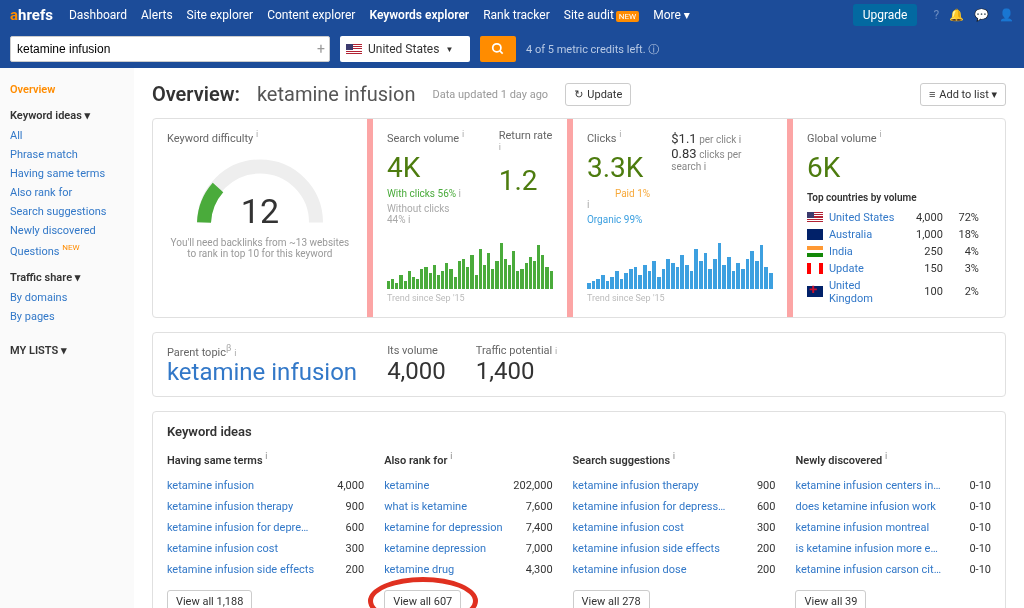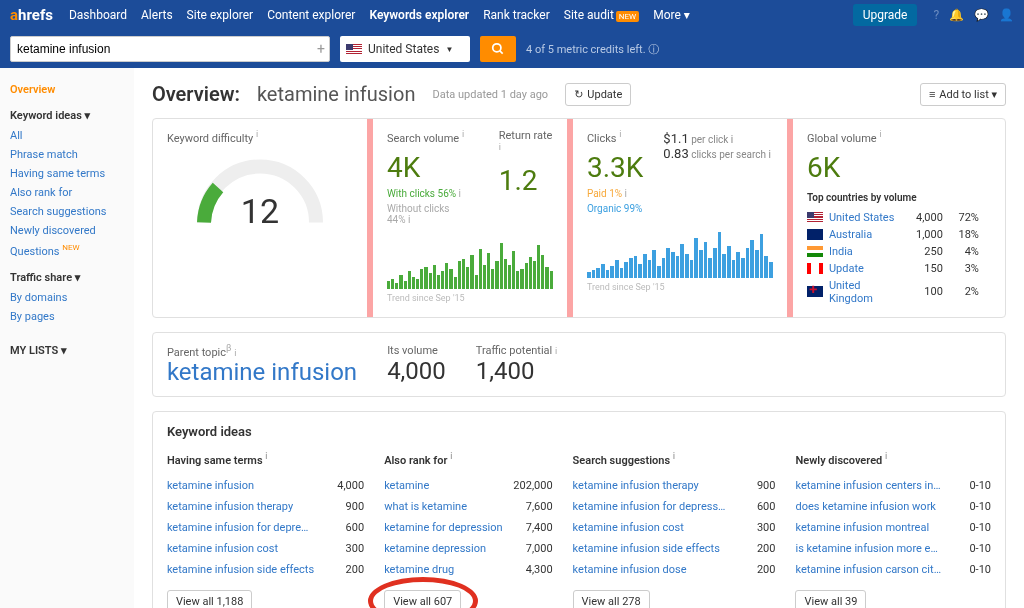--- a/index.html
+++ b/index.html
@@ -60,21 +60,21 @@
 .sv-panel .grey { color:#aaa; }
 .sparkbars { display:flex; align-items:flex-end; gap:1px; height:50px; margin-top:14px; }
 .sparkbars .b { width:4px; background:#4aab3b; }
 .sparkbars .b.blue { background:#3da0e0; }
 .trend-label { font-size:9px; color:#bbb; margin-top:4px; }
 .clicks-panel { width:220px; }
 .clicks-panel .row2 { display:flex; gap:20px; }
 .click-meta { font-size:10px; color:#888; }
 .click-meta .val { color:#333; font-size:13px; }
 .click-sub { font-size:10px; margin-top:4px; }
-.click-sub .orange { color:#f7a93b; }
+.click-sub .orange { color:#f7a93b;margin-left:28px; }
 .click-sub .blue { color:#3da0e0; }
 .gv-panel { width:200px; }
 .gv-panel .countries { margin-top:8px; }
 .gv-panel .chead { font-size:10px; font-weight:600; color:#333; margin-bottom:6px; }
 .gv-panel .crow { display:flex; align-items:center; gap:6px; font-size:11px; padding:2px 0; }
 .gv-panel .crow a { color:#3278c8; flex:1; text-decoration:none; }
 .gv-panel .crow .n1 { width:40px; text-align:right; }
 .gv-panel .crow .n2 { width:30px; text-align:right; }
 .panel-row2 { display:flex; border:1px solid #e0e0e0; border-radius:4px; padding:10px 14px; gap:30px; align-items:center; margin-bottom:14px; }
 .pt-label { font-size:11px; color:#666; }
@@ -162,20 +162,21 @@
     <div class="panel-row">
       <div class="panel kd-panel">
         <div class="label" style="text-align:left"><span>Keyword difficulty</span> <span class="i">i</span></div>
         <div class="gauge">
           <svg viewBox="0 0 100 55">
             <path d="M10,50 A40,40 0 0 1 90,50" stroke="#eee" stroke-width="10" fill="none"></path>
             <path d="M10,50 A40,40 0 0 1 20,25" stroke="#4aab3b" stroke-width="10" fill="none"></path>
           </svg>
           <div class="num">12</div>
         </div>
+        <div class="kd-hint">You'll need backlinks from ~13 websites to rank in top 10 for this keyword</div>
       </div>
 
       <div class="panel sv-panel">
         <div style="display:flex;gap:30px">
           <div>
             <div class="label"><span>Search volume</span> <span class="i">i</span></div>
             <div class="big">4K</div>
             <div class="sub green"><span>With clicks 56%</span> <span class="i" style="color:#aaa">i</span></div>
             <div class="sub grey"><span>Without clicks 44%</span> <span class="i">i</span></div>
           </div>

